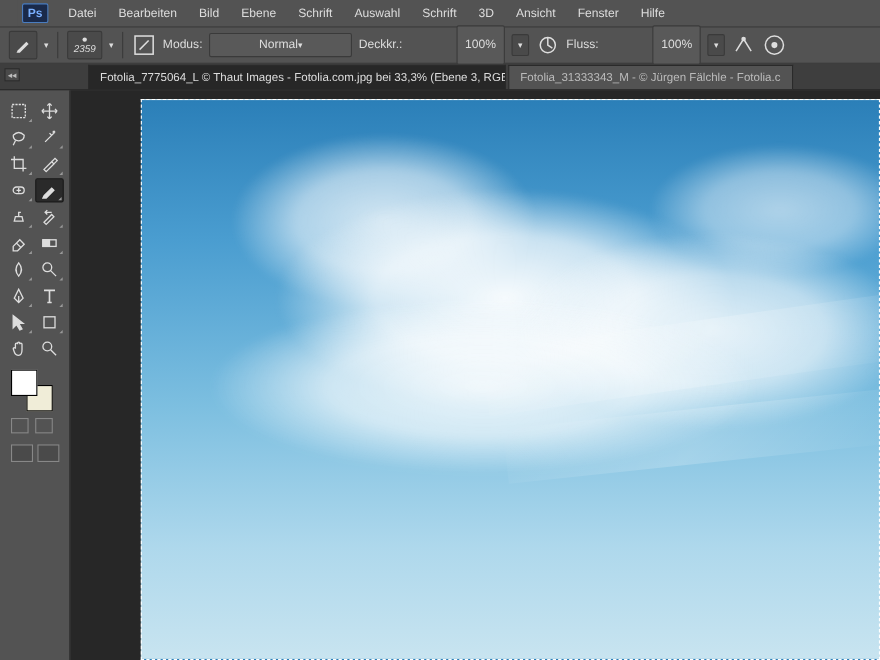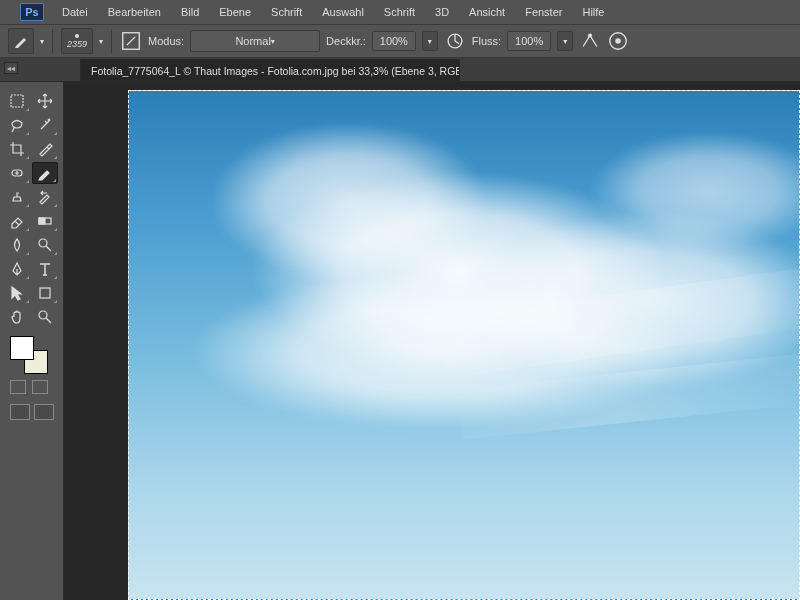--- a/index.html
+++ b/index.html
@@ -12,21 +12,21 @@
 
 
 .optionsbar { height: 34px; background: #535353; border-top: 1px solid #3a3a3a; border-bottom: 1px solid #3a3a3a; display: flex; align-items: center; padding: 0 8px; gap: 6px; color: #ddd; font-size: 11px; }
 .brush-icon { width: 26px; height: 26px; display: flex; align-items: center; justify-content: center; border: 1px solid #3a3a3a; background: #4a4a4a; border-radius: 2px; }
 .brush-icon svg { width: 16px; height: 16px; }
 .size-swatch { width: 32px; height: 26px; display: flex; flex-direction: column; align-items: center; justify-content: center; border: 1px solid #3a3a3a; background: #4a4a4a; border-radius: 2px; font-size: 9px; font-style: italic; }
 .size-swatch .dot { width: 4px; height: 4px; background: #ddd; border-radius: 50%; margin-bottom: 1px; }
 .opt-icon { width: 22px; height: 22px; display: flex; align-items: center; justify-content: center; }
 .opt-label { color: #ddd; }
 .opt-select { background: #595959; border: 1px solid #3a3a3a; color: #ddd; height: 22px; min-width: 130px; padding: 0 6px; border-radius: 2px; display: flex; align-items: center; justify-content: center; }
-.opt-input { background: #595959; border: 1px solid #3a3a3a; color: #ddd; height: 20px; width: 44px; text-align: center; border-radius: 2px; display: flex; align-items: center; justify-content: center; }
+.opt-input { background: #595959; border: 1px solid #3a3a3a; color: #ddd; height: 36px; width: 44px; text-align: center; border-radius: 2px; display: flex; align-items: center; justify-content: center; margin-left: 43px; }
 .opt-caret { width: 16px; height: 20px; background: #4a4a4a; border: 1px solid #3a3a3a; display: flex; align-items: center; justify-content: center; border-radius: 2px; }
 .opt-sep { width: 1px; height: 24px; background: #3a3a3a; margin: 0 2px; }
 
 
 .tabbar { height: 24px; background: #3e3e3e; display: flex; align-items: flex-end; padding-left: 80px; font-size: 10.5px; color: #bbb; border-bottom: 1px solid #2a2a2a; position: relative; }
 .collapse-tab { width: 14px; height: 12px; background: #4a4a4a; border: 1px solid #2a2a2a; position: absolute; left: 4px; top: 4px; display:flex; align-items:center; justify-content:center; font-size:8px; }
 .tab { height: 22px; padding: 0 10px; display: flex; align-items: center; background: #535353; border: 1px solid #2a2a2a; border-bottom: none; margin-right: 2px; max-width: 380px; white-space: nowrap; overflow: hidden; }
 .tab.active { background: #272727; color: #ddd; }
 
 
@@ -134,20 +134,23 @@
       </svg>
   </div>
 </div>
 
 <div class="tabbar">
   <div class="collapse-tab">◂◂</div>
   <div class="tab active">
     <span>Fotolia_7775064_L © Thaut Images - Fotolia.com.jpg bei 33,3% (Ebene 3, RGB/8) *</span>
 
   </div>
+  <div class="tab">
+    <span>Fotolia_31333343_M - © Jürgen Fälchle - Fotolia.c</span>
+  </div>
 </div>
 
 <div class="mainarea">
 
   <div class="toolbox">
     <div class="toolrow">
       <div class="tool">
           <svg viewBox="0 0 16 16">
             <rect x="2" y="2" width="12" height="12" stroke-dasharray="2 1"></rect>
           </svg>

